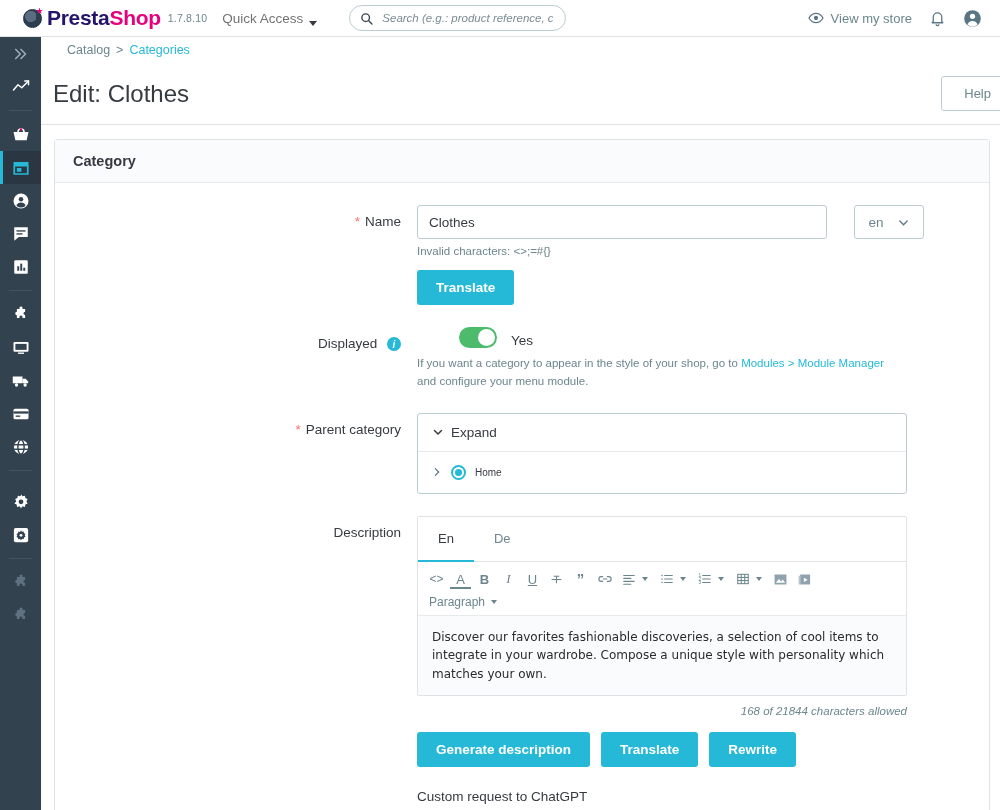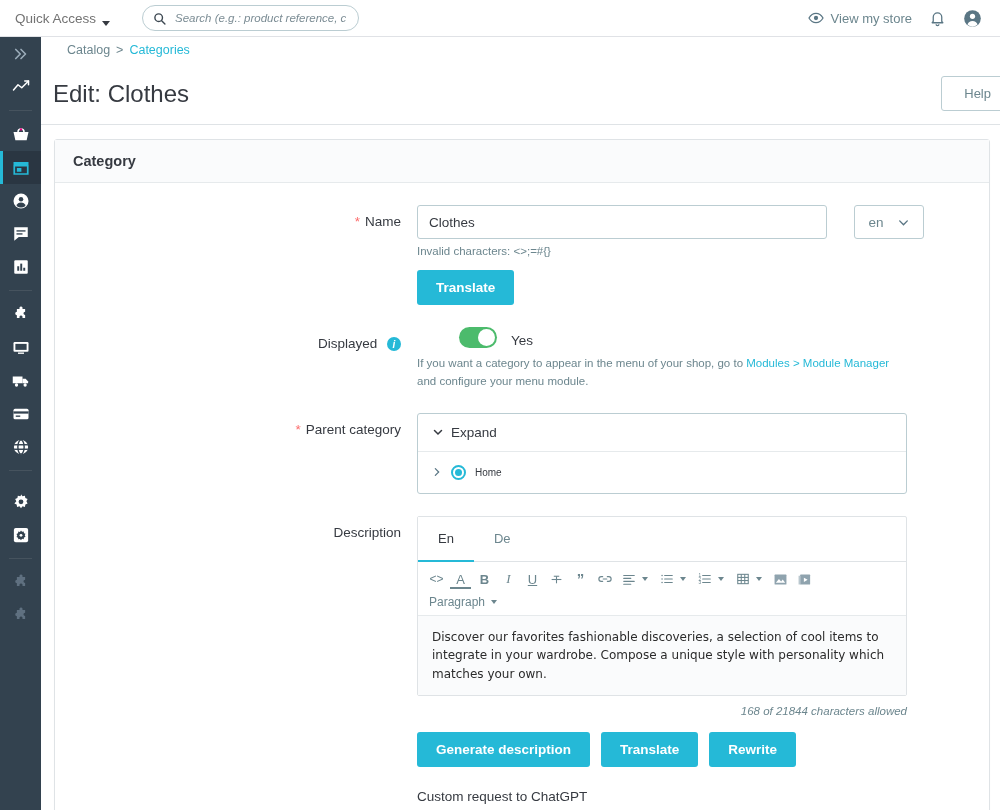--- a/index.html
+++ b/index.html
@@ -196,20 +196,26 @@
     width: 490px; text-align: right; font-size: 11.5px; font-style: italic;
     color: #6c868e; margin-top: 9px;
   }
   .btn-row { display: flex; gap: 11px; margin-top: 15px; }
   .gpt-label { font-size: 13.5px; color: #363a41; margin-top: 22px; }
 </style>
 </head>
 <body>
 
 <div id="header">
+  <div class="logo-wrap">
+    <span class="logo-mark"></span>
+    <span class="logo-presta">Presta</span>
+      <span class="logo-shop">Shop</span>
+    <span class="version">1.7.8.10</span>
+  </div>
   <div class="quick-access">
     <span>Quick Access</span>
     <span class="caret-dn"></span>
   </div>
   <div id="search-box">
     <svg class="sb-ico" style="width:13px;height:13px" viewBox="0 0 24 24" fill="none" stroke="#3d4852" stroke-width="2.6">
       <circle cx="10.5" cy="10.5" r="7"></circle>
         <line x1="16" y1="16" x2="22" y2="22" stroke-linecap="round"></line>
     </svg>
     <input type="text" placeholder="Search (e.g.: product reference, custon" style="">
@@ -389,21 +395,21 @@
           <div class="form-label">
             <span>Displayed</span>
             <span class="info-ico">i</span>
           </div>
           <div class="form-field">
             <div style="display:flex; align-items:flex-end; gap:14px;margin-left:42px;">
               <div class="toggle"></div>
               <span style="font-size:13.5px">Yes</span>
             </div>
             <div class="help-small" style="width:478px; line-height:1.55; margin-top:7px;">
-              <span>If you want a category to appear in the menu of your shop, go to </span><a class="lnk">Modules &gt; Module Manager</a><span> and configure your menu module.</span>
+              <span>If you want a category to appear in the style of your shop, go to </span><a class="lnk">Modules &gt; Module Manager</a><span> and configure your menu module.</span>
             </div>
           </div>
         </div>
 
         <div class="form-row">
           <div class="form-label">
             <span class="req">*</span><span>Parent category</span>
           </div>
           <div class="form-field">
             <div class="tree-box">

